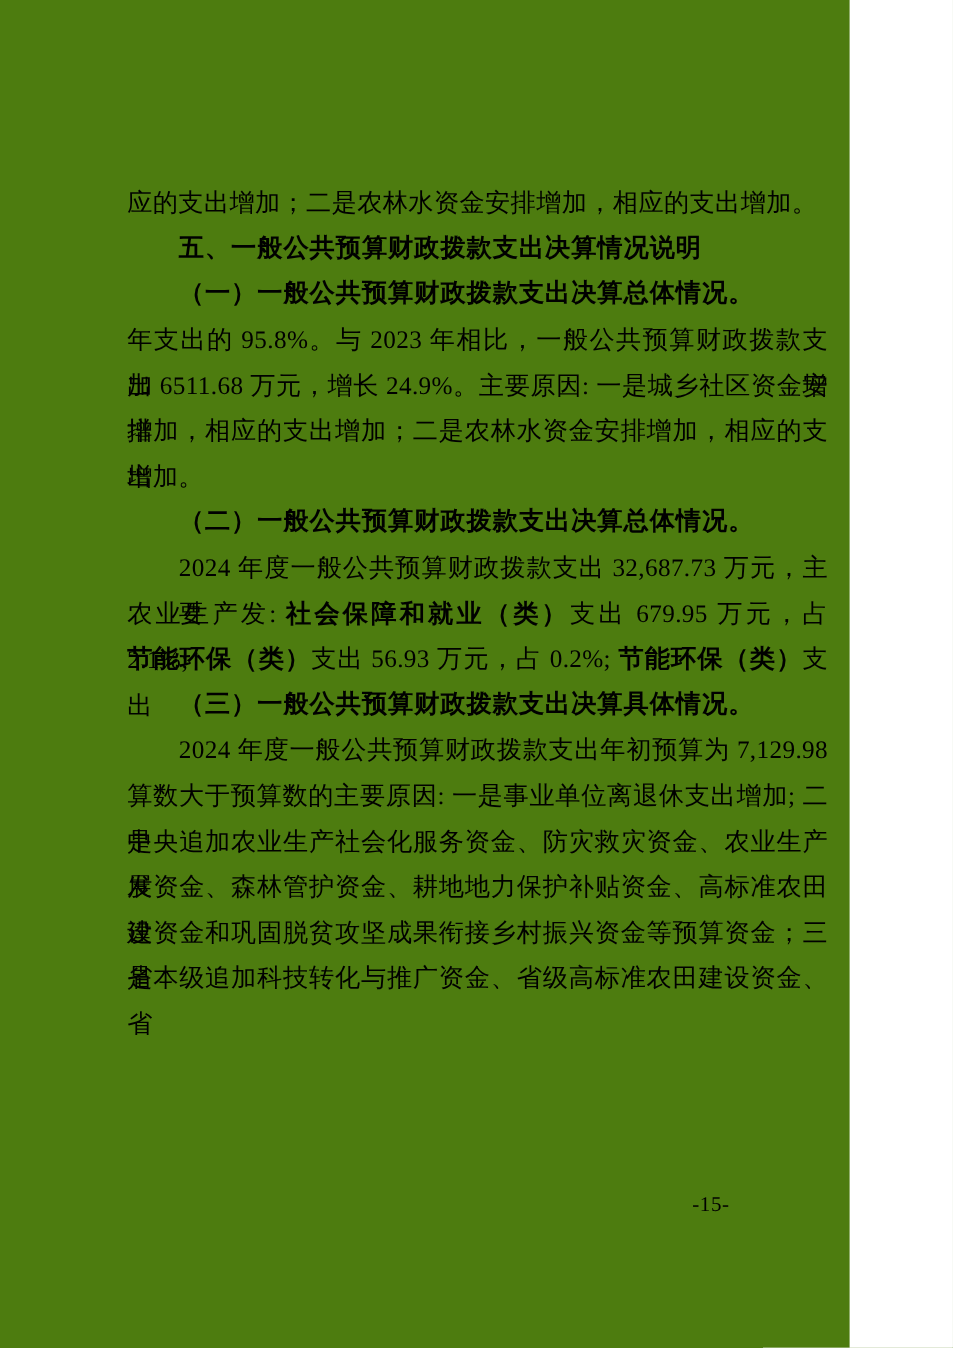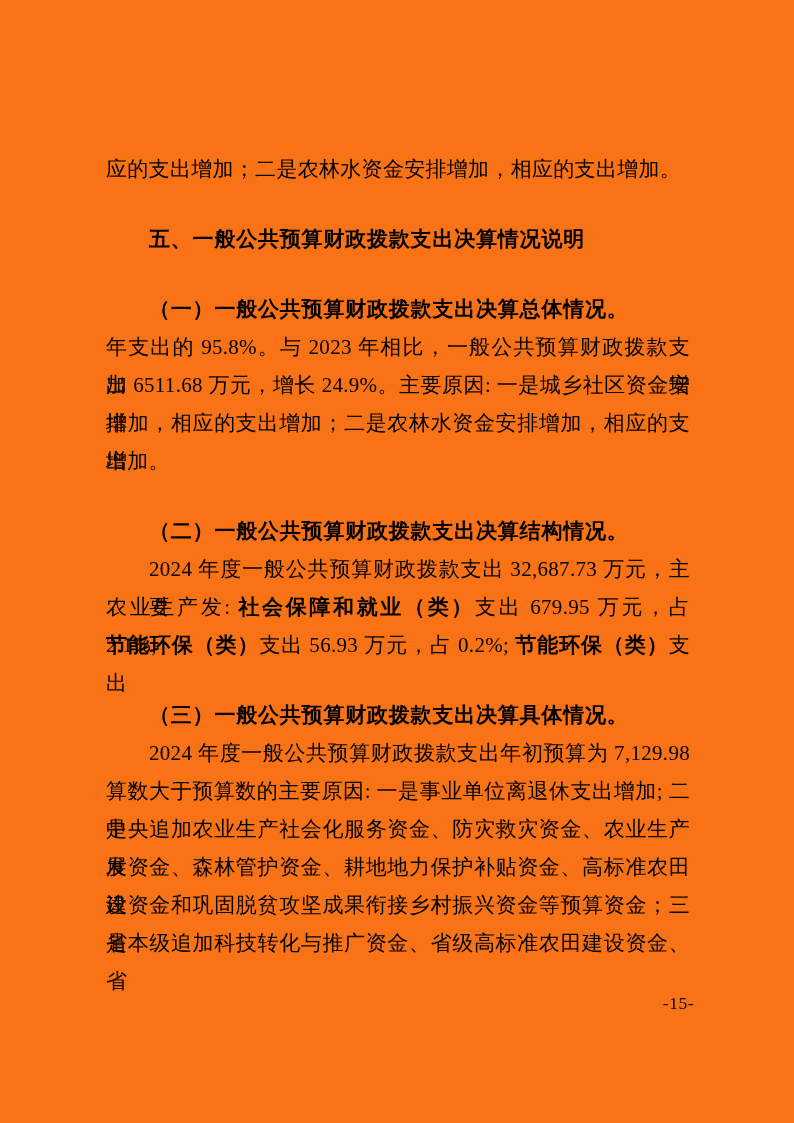--- a/index.html
+++ b/index.html
@@ -9,23 +9,23 @@
   }
   body {
     width: 794px;
     height: 1123px;
     font-family: "Liberation Serif", "DejaVu Serif", serif;
     color: #000000;
     overflow: hidden;
   }
   .page {
     position: relative;
-    width: 794px;
+    width: 708px;
     height: 1123px;
-    background: #f97316;
+    background: #4d7c0f;
   }
   .doc-body {
     position: absolute;
     left: 106px;
     top: 150px;
     width: 584px;
   }
   .line {
     font-size: 21px;
     height: 38px;
@@ -38,21 +38,20 @@
     text-align-last: justify;
     text-justify: inter-character;
   }
   .line.indent {
     padding-left: 43px;
   }
   .line.heading {
     font-family: "Liberation Sans", "DejaVu Sans", sans-serif;
     font-weight: 700;
     letter-spacing: 0.8px;
-    margin-top: 32px;
   }
   .run.b {
     font-family: "Liberation Sans", "DejaVu Sans", sans-serif;
     font-weight: 700;
   }
   .page-number {
     position: absolute;
     top: 993px;
     right: 100px;
     font-size: 17.5px;
@@ -66,21 +65,21 @@
 
 <div class="page">
   <div class="doc-body">
       <div class="line"><span class="run">应的支出增加；二是农林水资金安排增加，相应的支出增加。</span></div>
       <div class="line indent heading"><span class="run b">五、一般公共预算财政拨款支出决算情况说明</span></div>
       <div class="line indent heading"><span class="run b">（一）一般公共预算财政拨款支出决算总体情况。</span></div>
       <div class="line justify"><span class="run">年支出的 95.8%。与 2023 年相比，一般公共预算财政拨款支出增</span></div>
       <div class="line justify"><span class="run">加 6511.68 万元，增长 24.9%。主要原因: 一是城乡社区资金安排</span></div>
       <div class="line justify"><span class="run">增加，相应的支出增加；二是农林水资金安排增加，相应的支出</span></div>
       <div class="line"><span class="run">增加。</span></div>
-      <div class="line indent heading"><span class="run b">（二）一般公共预算财政拨款支出决算结构情况。</span></div>
+      <div class="line indent heading"><span class="run b">（二）一般公共预算财政拨款支出决算总体情况。</span></div>
       <div class="line indent justify"><span class="run">2024 年度一般公共预算财政拨款支出 32,687.73 万元，主要</span></div>
       <div class="line justify"><span class="run">农业生产发: </span><span class="run b">社会保障和就业（类）</span><span class="run">支出 679.95 万元，占 2.1%;</span></div>
       <div class="line justify"><span class="run b">节能环保（类）</span><span class="run">支出 56.93 万元，占 0.2%; </span><span class="run b">节能环保（类）</span><span class="run">支出</span></div>
       <div class="line indent heading"><span class="run b">（三）一般公共预算财政拨款支出决算具体情况。</span></div>
       <div class="line indent justify"><span class="run">2024 年度一般公共预算财政拨款支出年初预算为 7,129.98</span></div>
       <div class="line justify"><span class="run">算数大于预算数的主要原因: 一是事业单位离退休支出增加; 二是</span></div>
       <div class="line justify"><span class="run">中央追加农业生产社会化服务资金、防灾救灾资金、农业生产发</span></div>
       <div class="line justify"><span class="run">展资金、森林管护资金、耕地地力保护补贴资金、高标准农田建</span></div>
       <div class="line justify"><span class="run">设资金和巩固脱贫攻坚成果衔接乡村振兴资金等预算资金；三是</span></div>
       <div class="line justify"><span class="run">省本级追加科技转化与推广资金、省级高标准农田建设资金、省</span></div>

